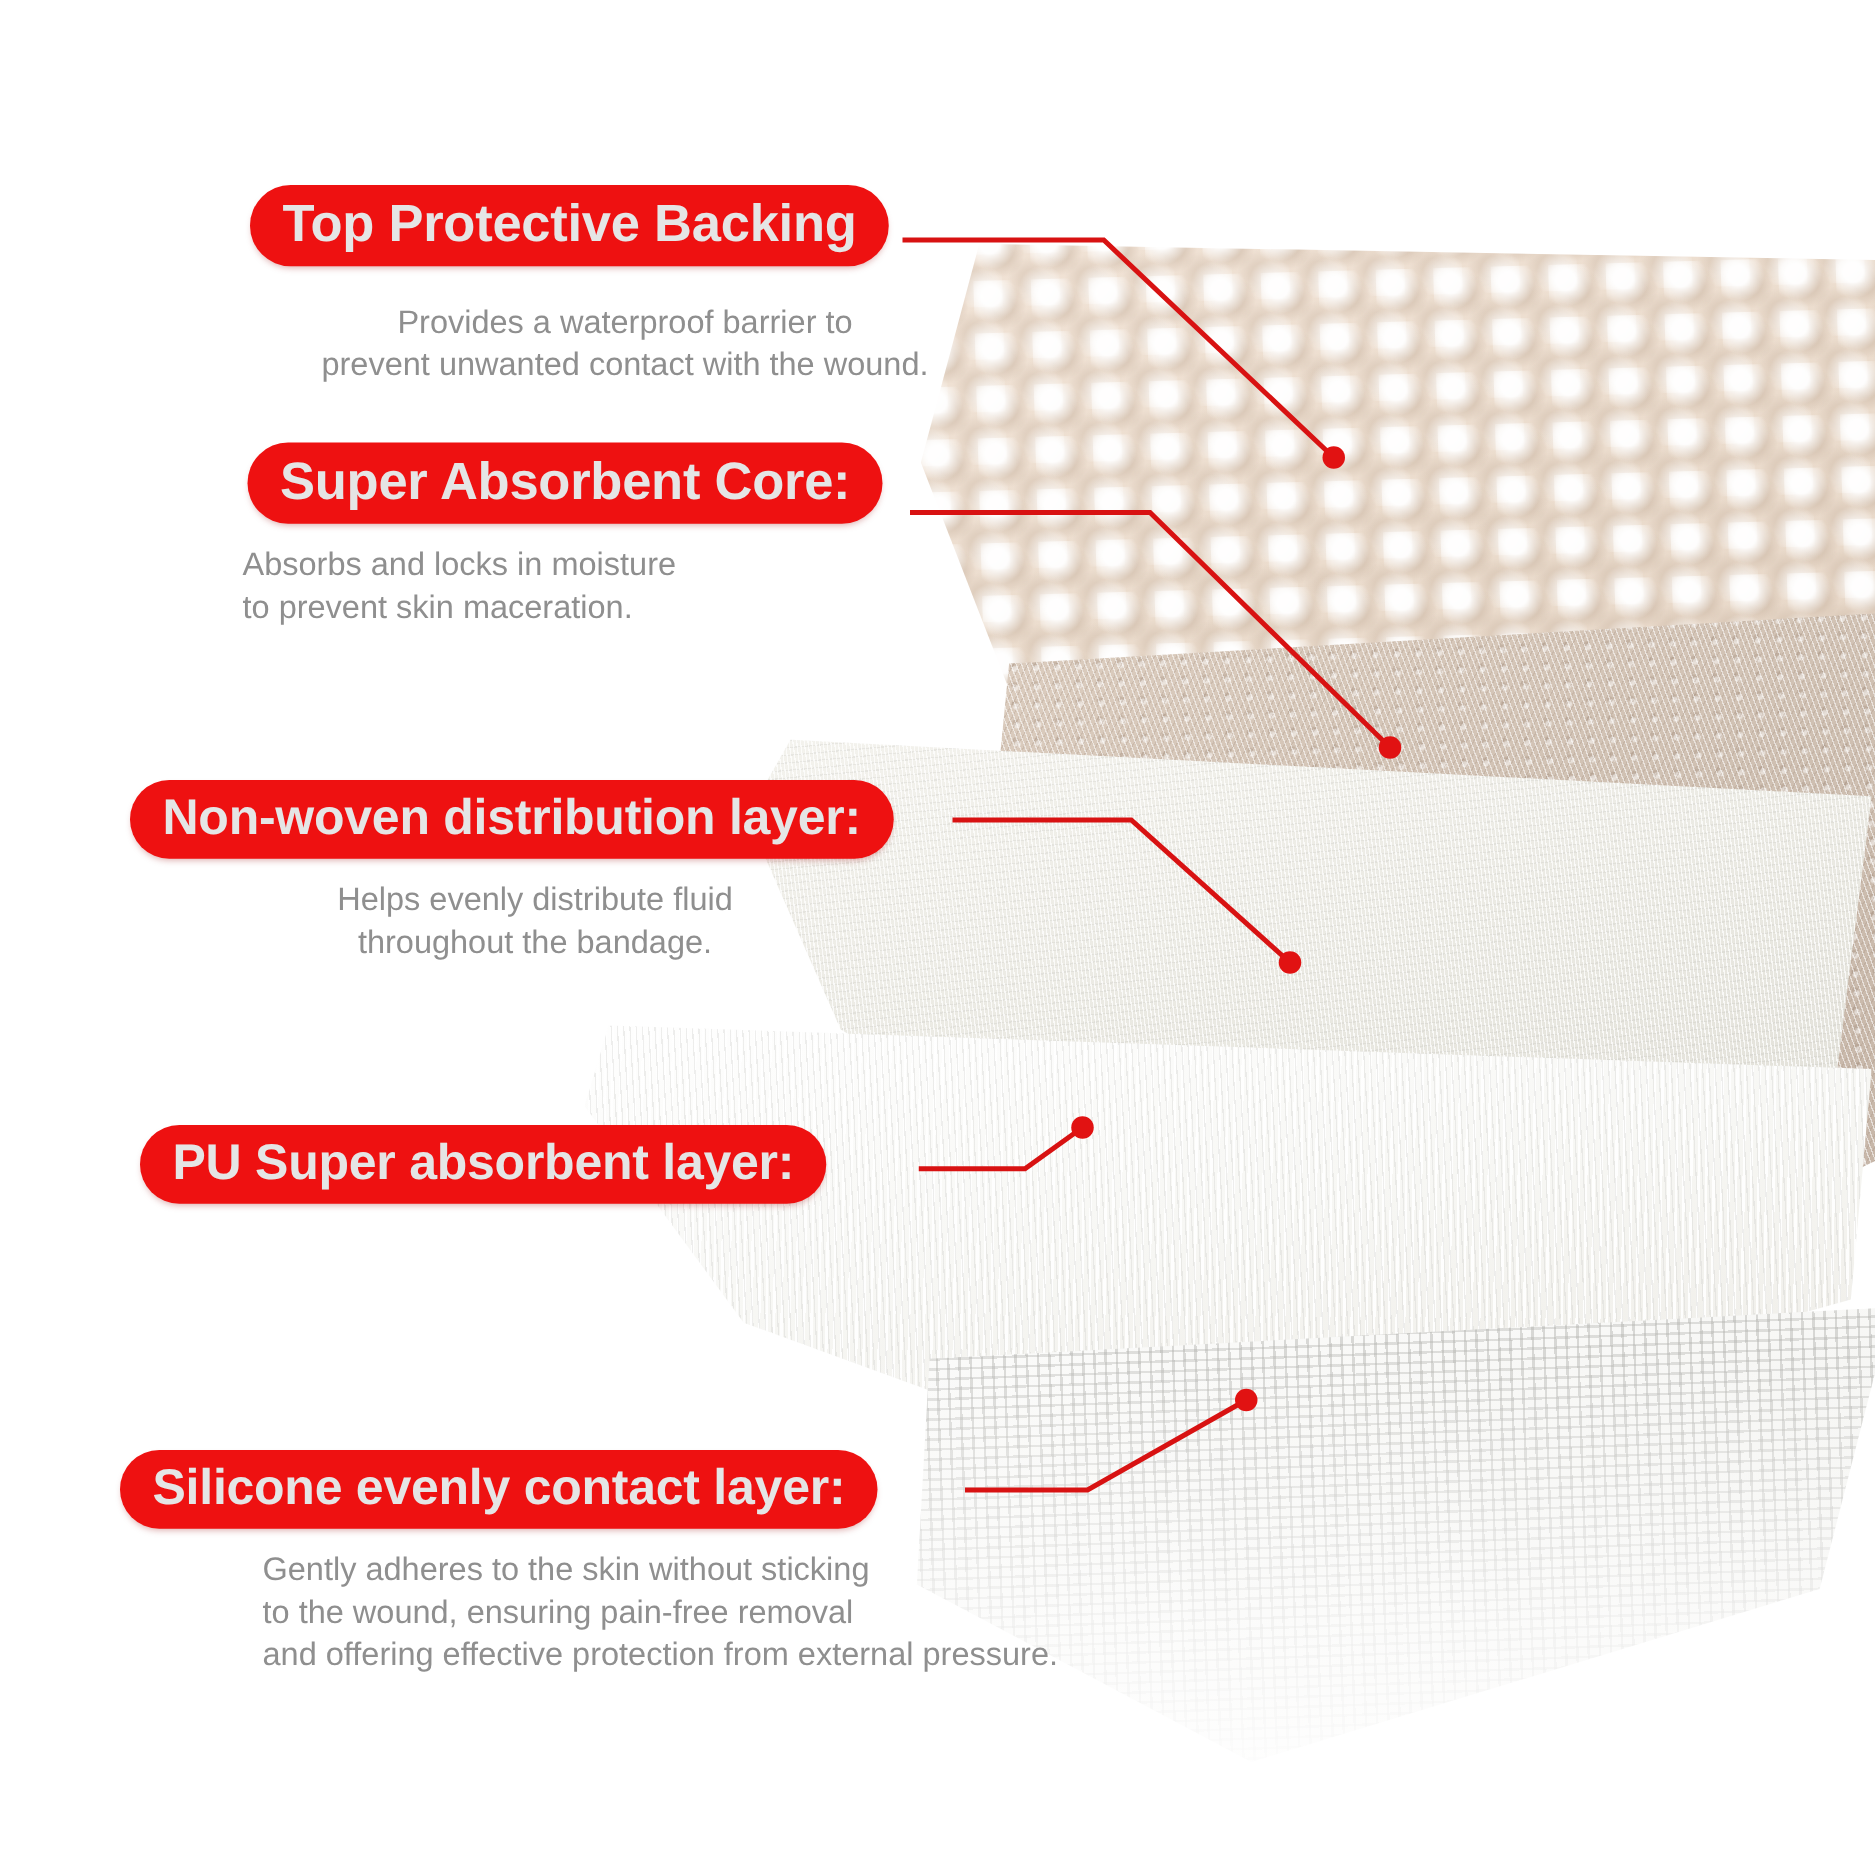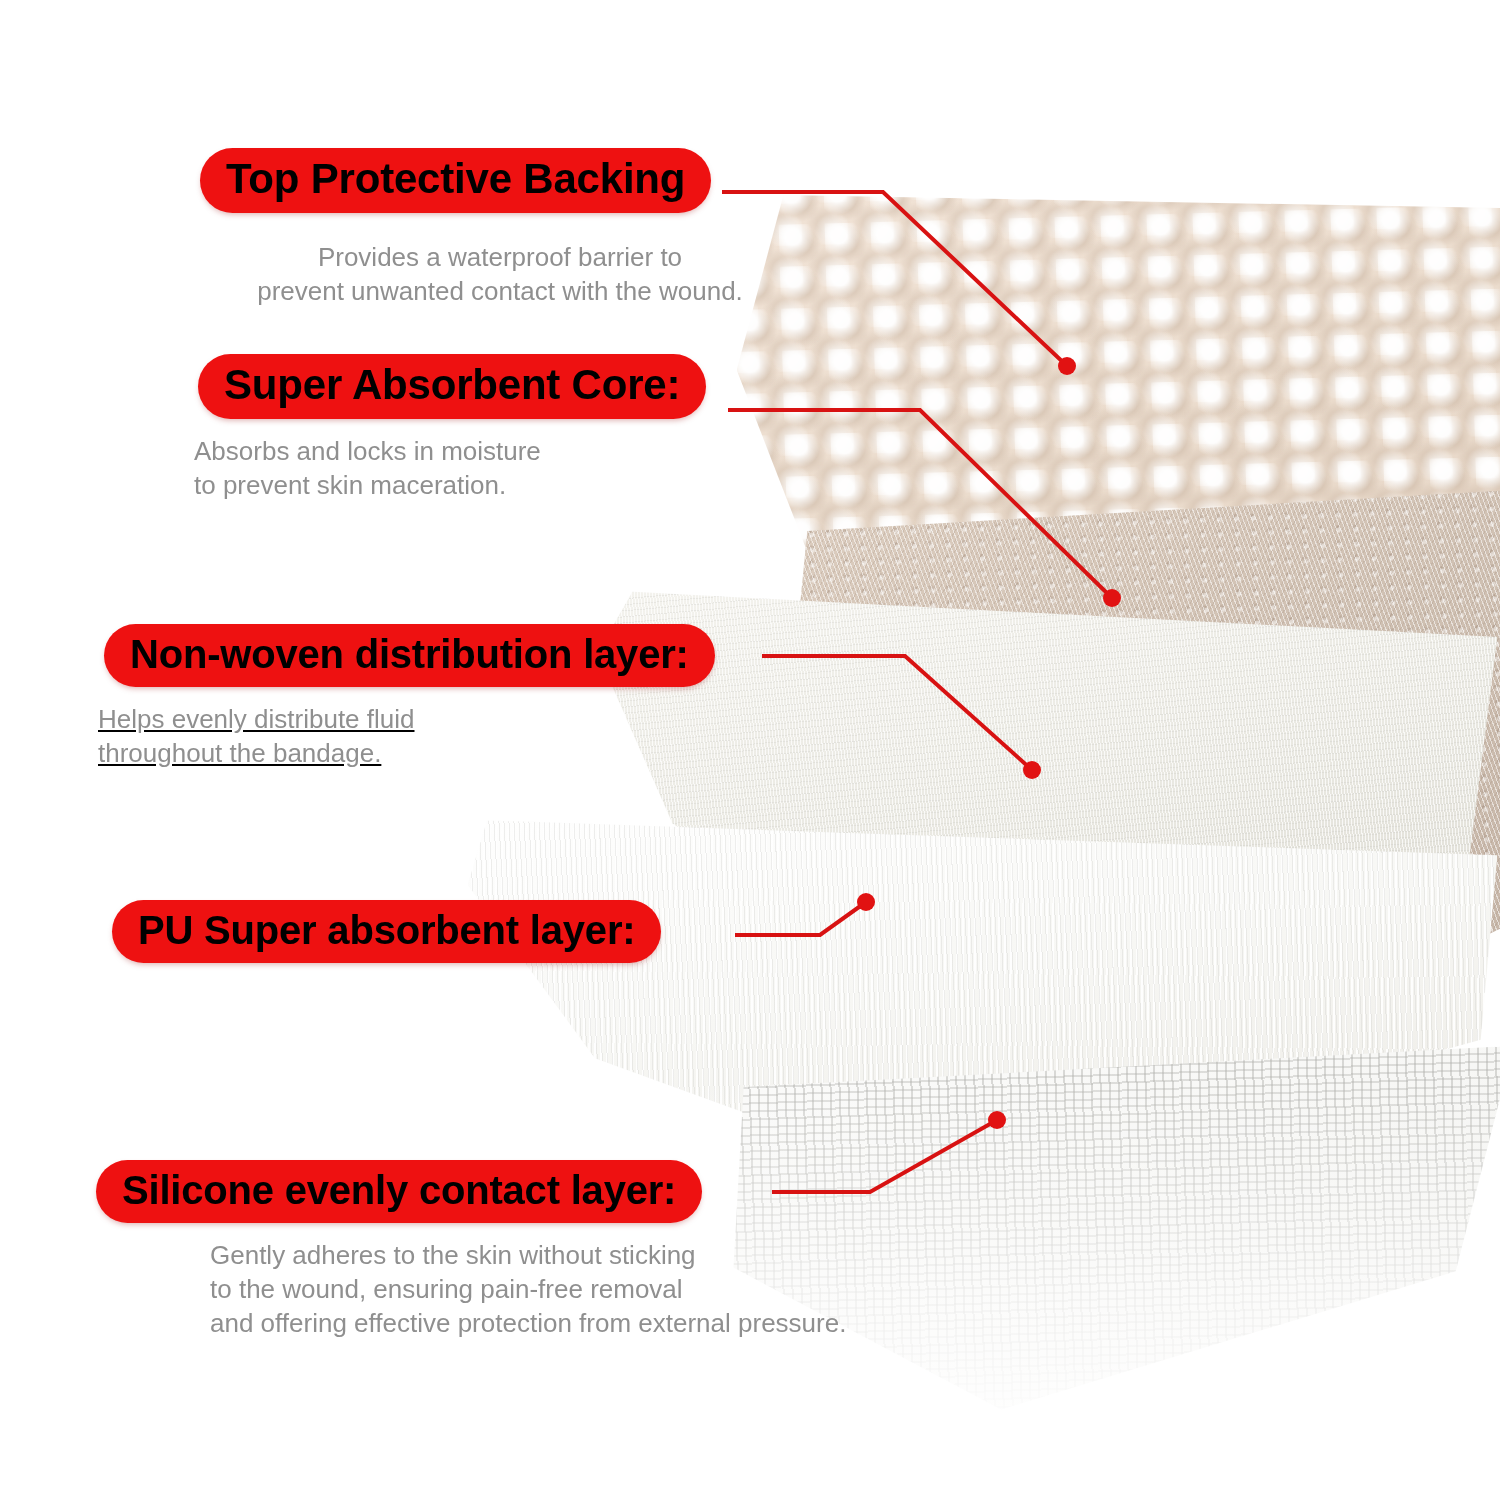--- a/index.html
+++ b/index.html
@@ -86,21 +86,21 @@
     background:linear-gradient(to bottom, rgba(255,255,255,0) 0%, rgba(255,255,255,.72) 52%, #fff 86%);
     pointer-events:none;
   }
 
   
   #callouts{ position:absolute; inset:0; z-index:3; }
   .callout{ position:absolute; }
   .pill{
     display:inline-block;
     background:#ee1111;
-    color:#000000;
+    color:#e5e5e5;
     font-weight:bold;
     border-radius:999px;
     padding:9px 26px 12px 26px;
     white-space:nowrap;
     line-height:1.05;
     letter-spacing:-.2px;
     box-shadow:0 3px 6px -2px rgba(150,0,0,.35);
   }
   .desc{
     color:#8f8f8f;
@@ -111,23 +111,23 @@
   }
 
   #callout-top-backing      { left:200px; top:148px; }
   #callout-top-backing .pill{ font-size:42px; }
   #callout-top-backing .desc{ text-align:center; width:616px; margin-left:-8px;margin-top:28px; }
 
   #callout-absorbent-core      { left:198px; top:354px; }
   #callout-absorbent-core .pill{ font-size:42px; }
   #callout-absorbent-core .desc{ text-align:left; width:530px; margin-left:-4px; }
 
-  #callout-nonwoven      { left:104px; top:624px;text-decoration:underline; }
+  #callout-nonwoven      { left:104px; top:624px; }
   #callout-nonwoven .pill{ font-size:40px; }
-  #callout-nonwoven .desc{ width:660px; margin-left:-6px; }
+  #callout-nonwoven .desc{ text-align:center; width:660px; margin-left:-6px; }
 
   #callout-pu-foam      { left:112px; top:900px; }
   #callout-pu-foam .pill{ font-size:40px; }
   #callout-pu-foam .desc{ text-align:center; width:630px; margin-left:-4px; }
 
   #callout-silicone      { left:96px; top:1160px; }
   #callout-silicone .pill{ font-size:40px; }
   #callout-silicone .desc{ text-align:left; width:830px; margin-left:114px; }
 
   

